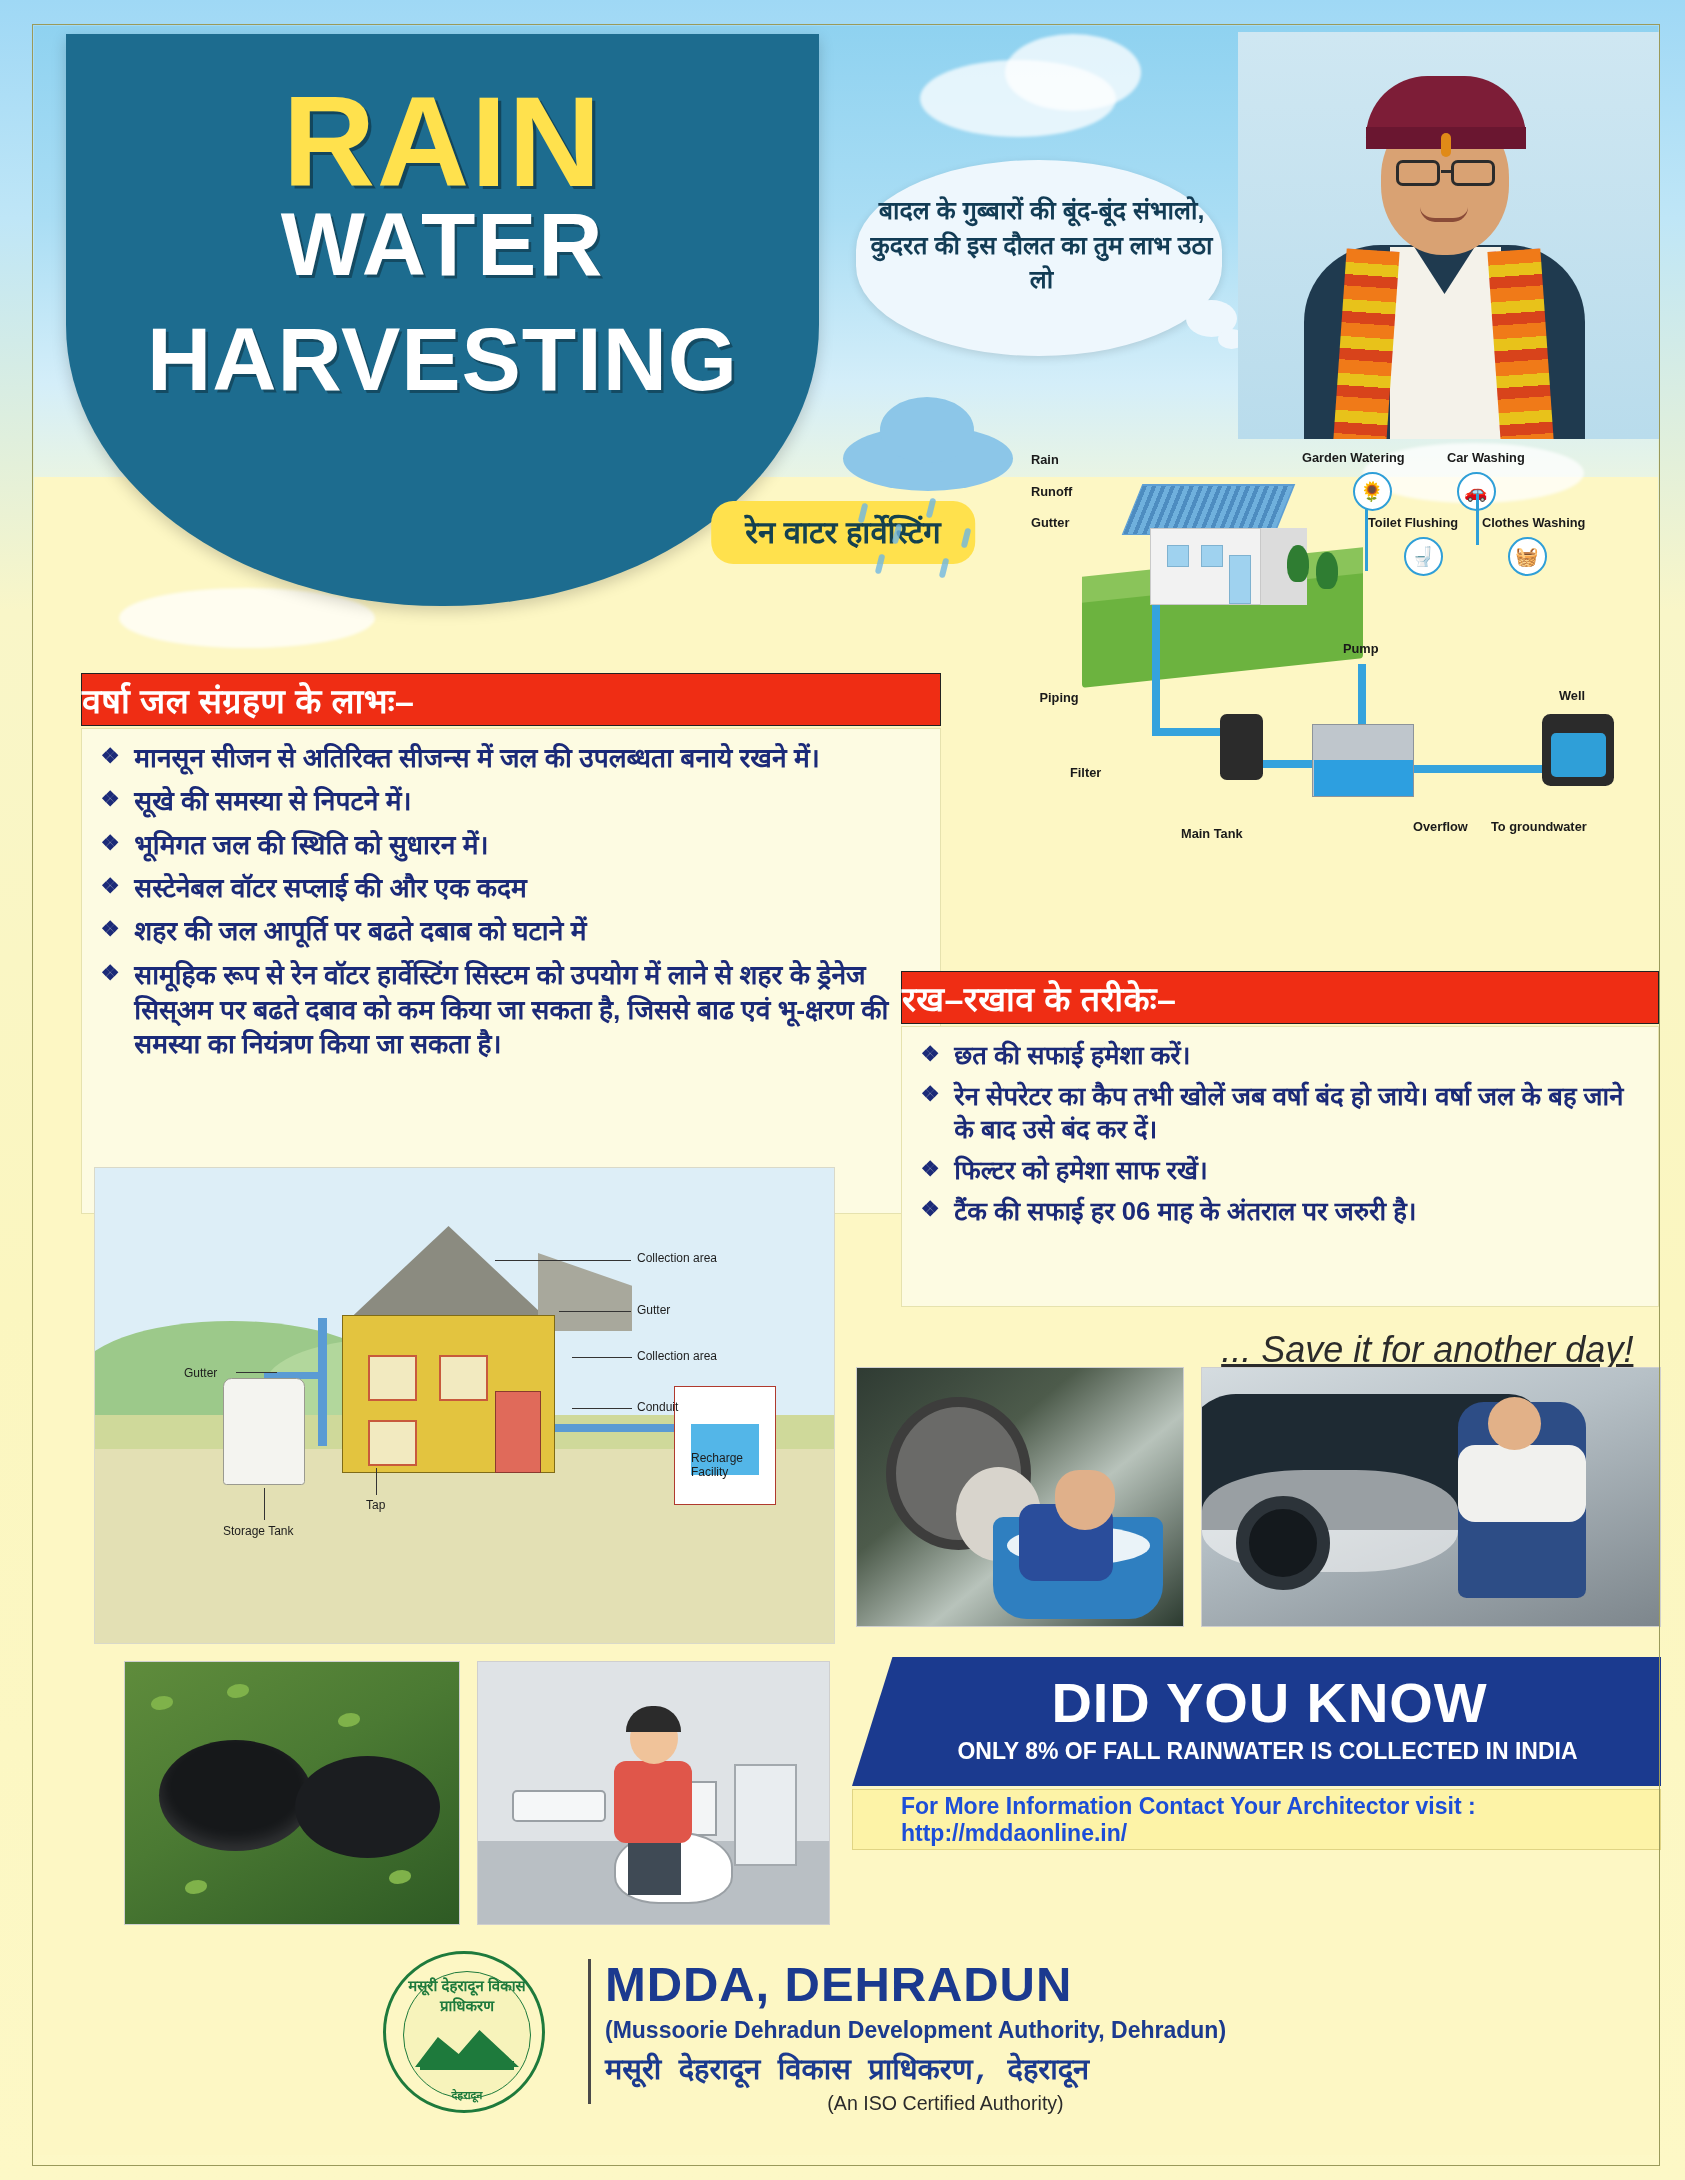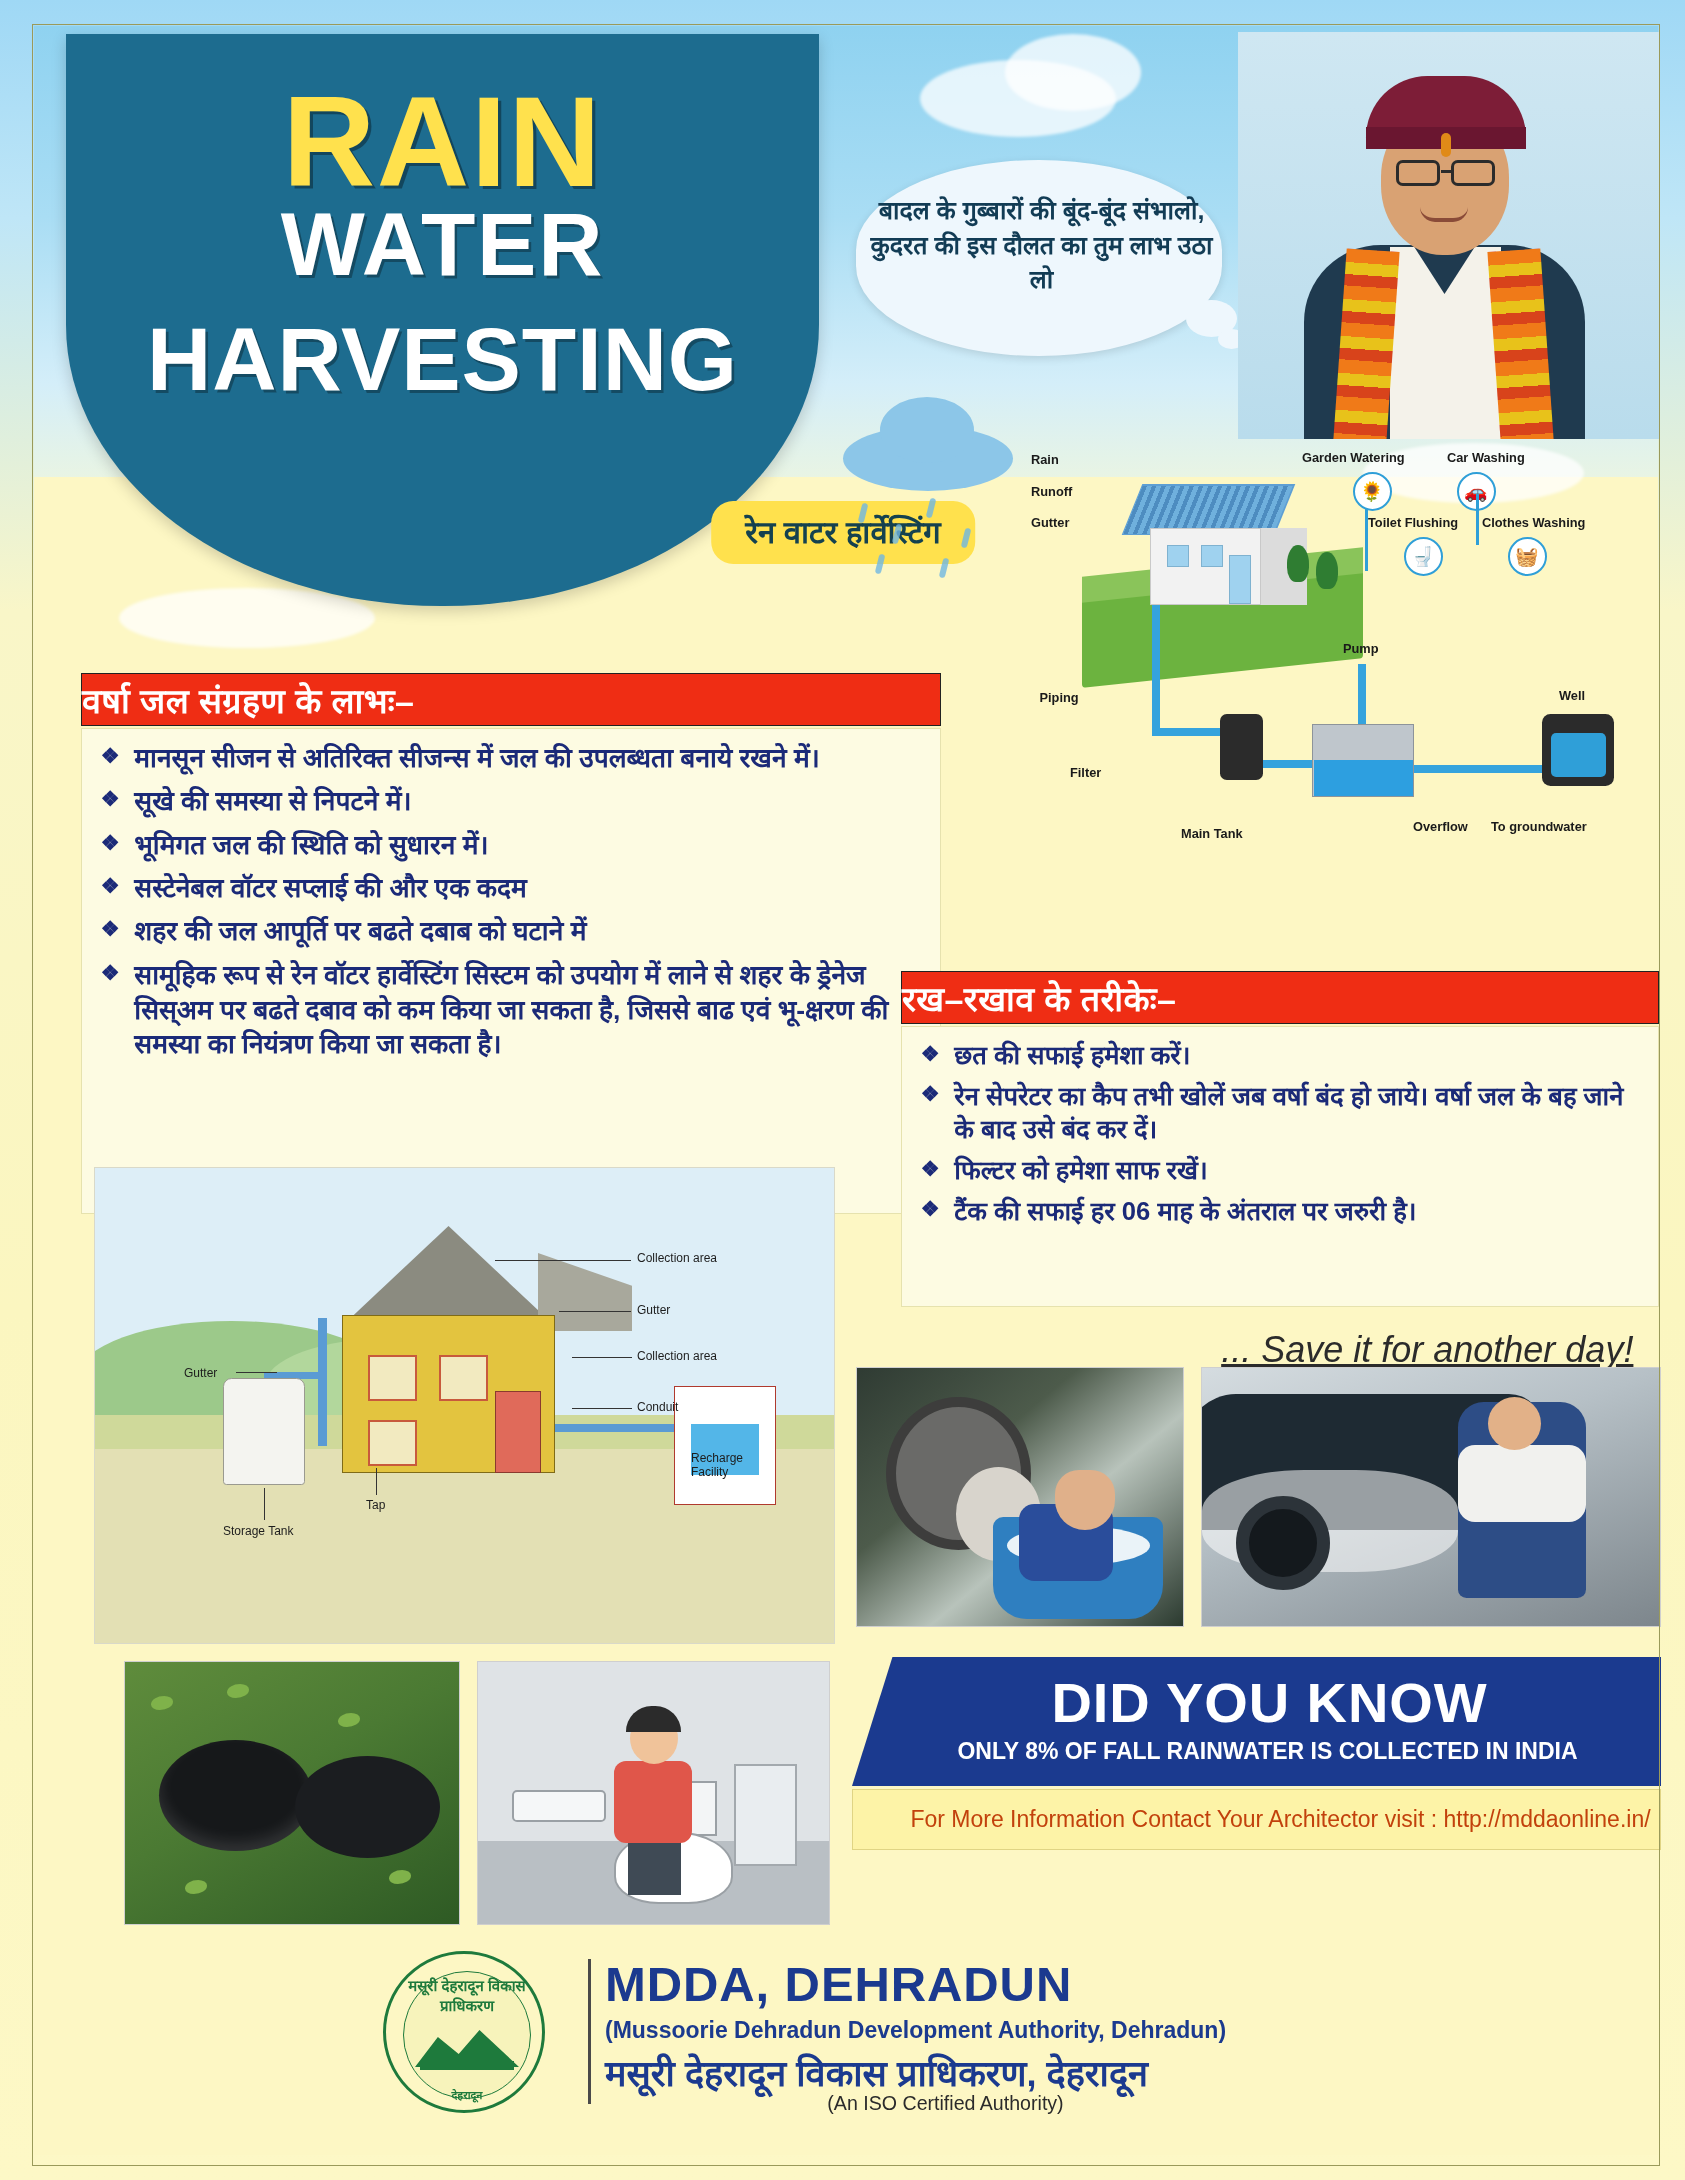--- a/index.html
+++ b/index.html
@@ -341,23 +341,23 @@
     font-weight: bold;
   }
   .contact-bar {
     position: absolute;
     left: 852px; top: 1789px; width: 809px; height: 61px;
     background: #fdf3a7;
     border: 0.9px solid #e0d484;
     display: flex; align-items: center; justify-content: center;
   }
   .contact-text {
-    color: #c2410c;
+    color: #1d4ed8;
     font-size: 23px;
-    font-weight: normal;
+    font-weight: bold;
     margin-left: 48px;
   }
 
   
   .footer-divider {
     position: absolute;
     left: 588px; top: 1959px; width: 2.6px; height: 145px;
     background: #4a4a4a;
   }
   .logo {
@@ -390,21 +390,21 @@
   .footer-name {
     position: absolute; left: 605px; top: 1956px; width: 937px;
     font-size: 49px; font-weight: bold; color: #1b3a8f; letter-spacing: 0.9px;
   }
   .footer-sub1 {
     position: absolute; left: 605px; top: 2017px; width: 937px;
     font-size: 23px; font-weight: bold; color: #1b3a8f;
   }
   .footer-sub2 {
     position: absolute; left: 605px; top: 2048px; width: 937px;
-    font-size: 36px; font-weight: bold; color: #1b3a8f;
+    font-size: 29px; font-weight: bold; color: #1b3a8f; font-family: Liberation Mono, monospace;
   }
   .footer-sub3 {
     position: absolute; left: 605px; top: 2092px; width: 937px;
     font-size: 19.6px; color: #2b2b2b; text-align: center; padding-right: 256px;
   }
 </style>
 </head>
 <body>
 
 <div class="poster">

